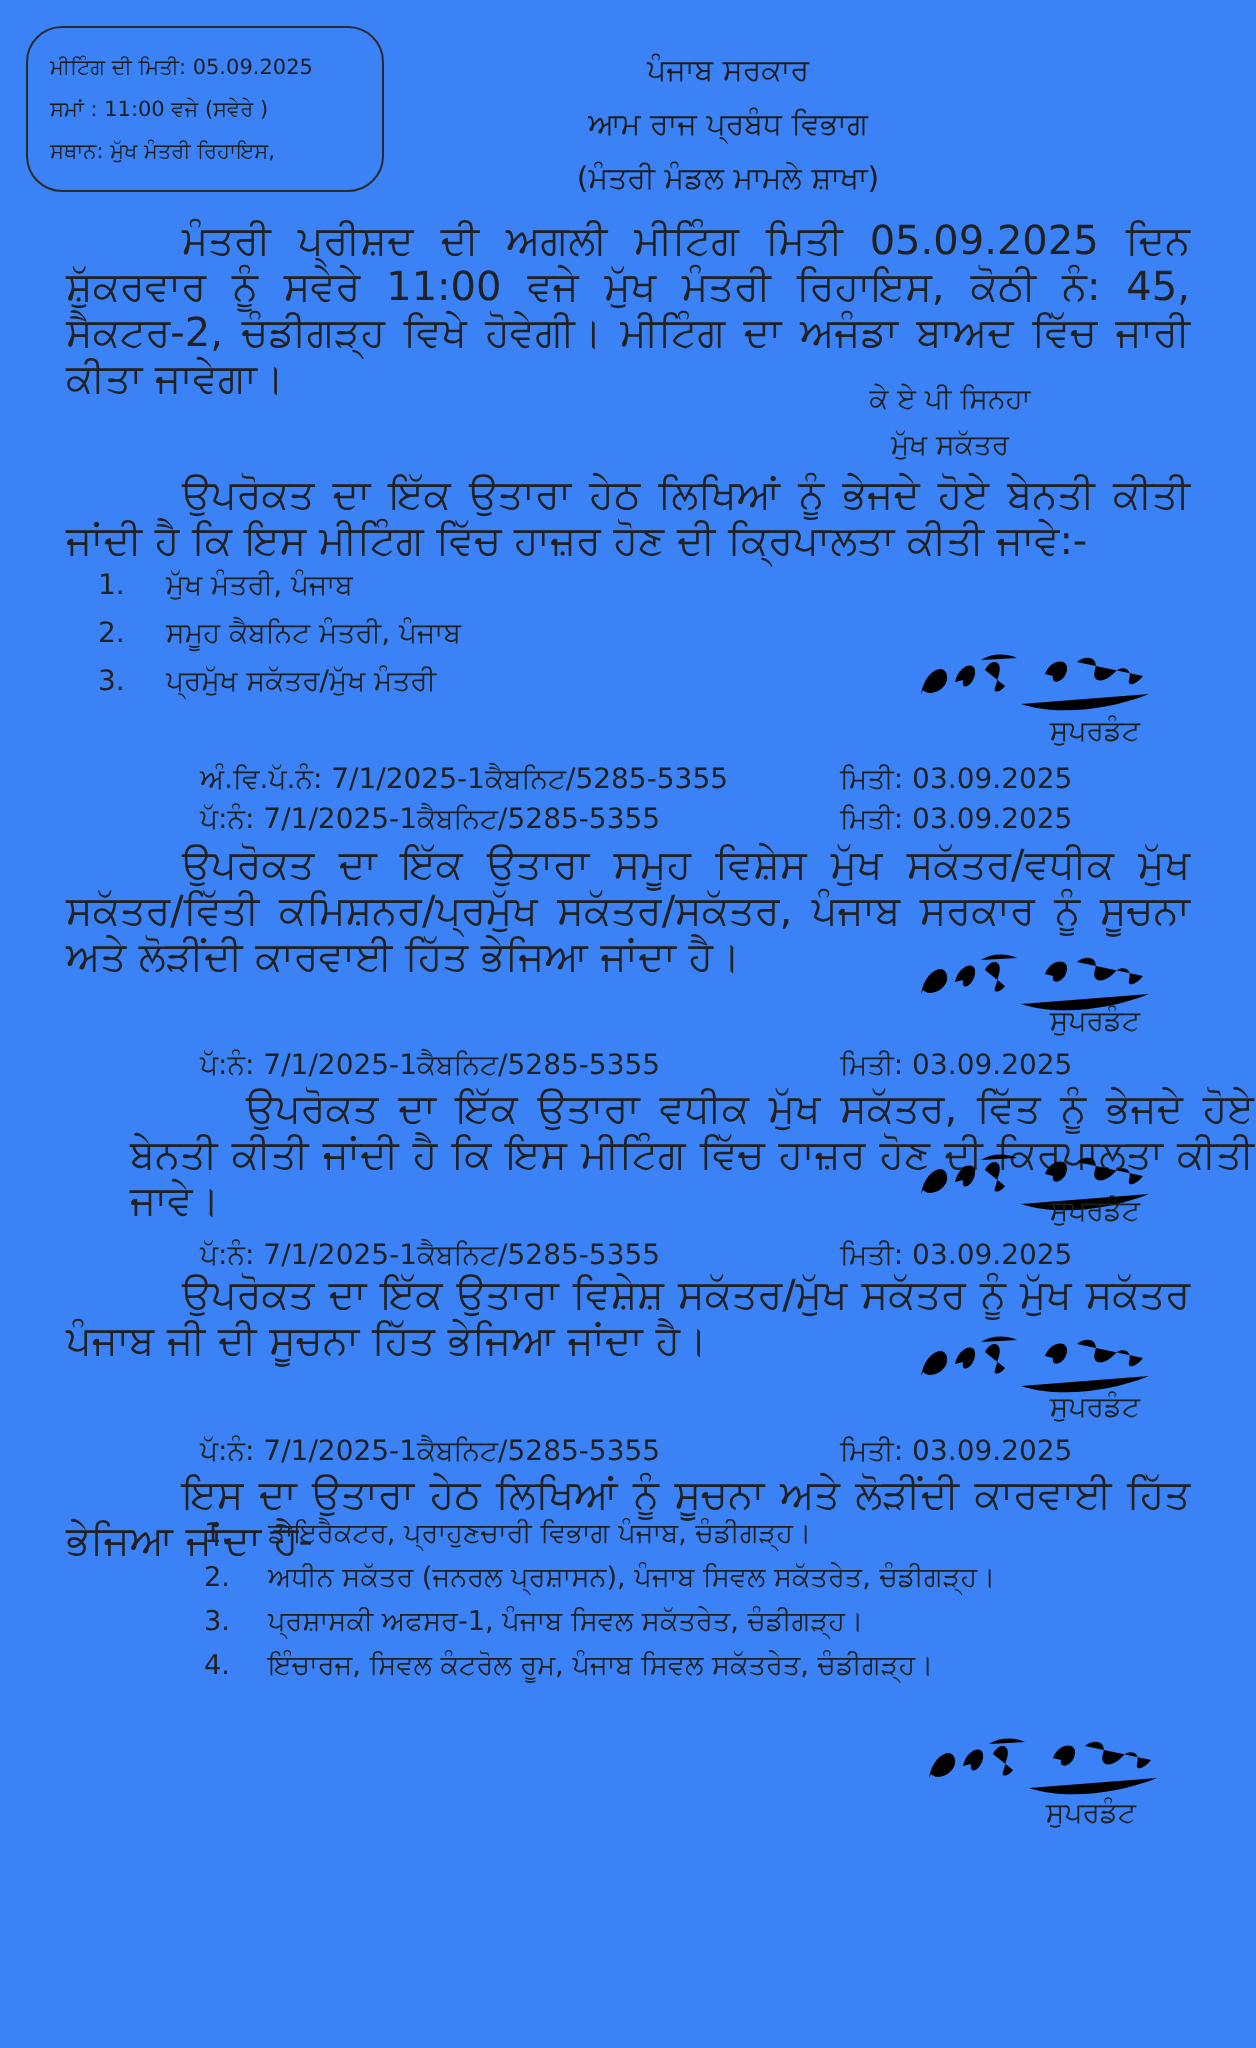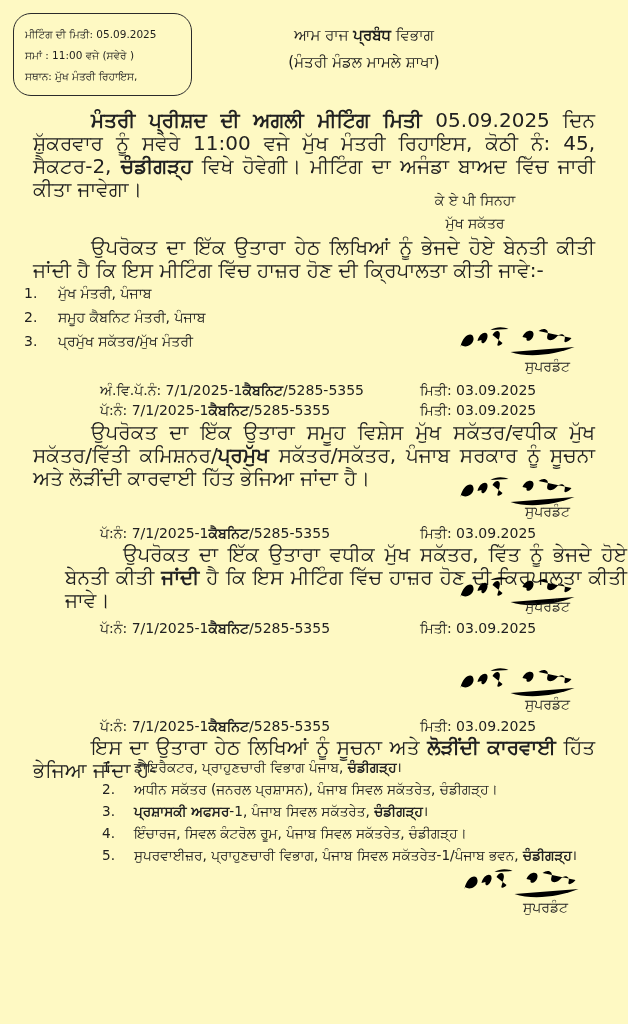--- a/index.html
+++ b/index.html
@@ -1,19 +1,19 @@
 <!DOCTYPE html>
 <html><head>
 <meta charset="utf-8">
 <style>
   html,body{margin:0;padding:0;}
   .page{
     position:relative;
     width:628px;height:1024px;
-    background:#fef9c3;
+    background:#3b82f6;
     font-family:"DejaVu Sans", sans-serif;
     color:#212121;
     overflow:hidden;
   }
   .abs{position:absolute;}
   
   .meta-box{
     top:13px;left:13px;width:156px;
     border:1.6px solid #2b2b2b;border-radius:18px;
     padding:10px 10px 8px 11px;
@@ -26,26 +26,26 @@
     text-align:center;
     font-size:15px;line-height:27px;
     color:#1c1c1c;
   }
   .para{
     left:33px;width:562px;
     font-size:20px;line-height:23px;
     text-align:justify;
   }
   .indent{text-indent:58px;}
-  b{font-weight:bold;}
+  b{font-weight:normal;}
   .kap-block{
     top:189px;left:390px;width:170px;
     text-align:center;font-size:14px;line-height:23px;
   }
-  .num-list{left:24px;width:556px;font-size:14px;}
+  .num-list{left:49px;width:556px;font-size:14px;}
   .num-list .row{line-height:24px;}
   .num-list .num{display:inline-block;width:34px;}
   .num-list2{left:75px;width:521px;font-size:13.6px;margin-left:27px;}
   .num-list2 .row{line-height:22px;}
   .num-list2 .num{display:inline-block;width:32px;}
   .ref-row{
     left:33px;width:562px;
     font-size:14px;line-height:20px;
   }
   .ref-no{margin-left:67px;}
@@ -71,20 +71,21 @@
 
 <div class="page">
 
   <div class="abs meta-box">
     <div>ਮੀਟਿੰਗ ਦੀ ਮਿਤੀ: 05.09.2025</div>
     <div>ਸਮਾਂ : 11:00 ਵਜੇ (ਸਵੇਰੇ )</div>
     <div>ਸਥਾਨ: ਮੁੱਖ ਮੰਤਰੀ ਰਿਹਾਇਸ,</div>
   </div>
 
   <div class="abs letterhead">
+    <div>ਪੰਜਾਬ ਸਰਕਾਰ</div>
     <div><span>ਆਮ ਰਾਜ </span><b>ਪ੍ਰਬੰਧ</b><span> ਵਿਭਾਗ</span></div>
     <div>(ਮੰਤਰੀ ਮੰਡਲ ਮਾਮਲੇ ਸ਼ਾਖਾ)</div>
   </div>
 
   <div class="abs para indent" style="top:109px;"><b>ਮੰਤਰੀ ਪ੍ਰੀਸ਼ਦ ਦੀ ਅਗਲੀ ਮੀਟਿੰਗ ਮਿਤੀ </b><span>05.09.2025 ਦਿਨ ਸ਼ੁੱਕਰਵਾਰ ਨੂੰ ਸਵੇਰੇ 11:00 ਵਜੇ ਮੁੱਖ ਮੰਤਰੀ ਰਿਹਾਇਸ, ਕੋਠੀ ਨੰ: 45, ਸੈਕਟਰ-2, </span><b>ਚੰਡੀਗੜ੍ਹ</b><span> ਵਿਖੇ ਹੋਵੇਗੀ। ਮੀਟਿੰਗ ਦਾ ਅਜੰਡਾ ਬਾਅਦ ਵਿੱਚ ਜਾਰੀ ਕੀਤਾ ਜਾਵੇਗਾ।</span></div>
 
   <div class="abs kap-block">
     <div>ਕੇ ਏ ਪੀ  ਸਿਨਹਾ</div>
     <div>ਮੁੱਖ ਸਕੱਤਰ</div>
   </div>
@@ -128,39 +129,39 @@
   <svg class="abs sig" viewBox="0 0 130 38" style="top: 572px; left: 448px; color: rgb(124, 118, 198);">
       <use href="#sig-glyph"></use>
     </svg>
   <div class="abs sup-label" style="top:598px;right:58px;">ਸੁਪਰਡੰਟ</div>
 
   <div class="abs ref-row" style="top:618px;">
     <span class="ref-no"><span>ਪੱ:ਨੰ: 7/1/2025-1</span><b>ਕੈਬਨਿਟ</b><span>/5285-5355</span></span>
     <span class="ref-date">ਮਿਤੀ: 03.09.2025</span>
   </div>
 
+  <div class="abs para indent" style="top:636px;"><span>ਉਪਰੋਕਤ ਦਾ ਇੱਕ ਉਤਾਰਾ ਵਿਸ਼ੇਸ਼ ਸਕੱਤਰ/ਮੁੱਖ ਸਕੱਤਰ ਨੂੰ ਮੁੱਖ ਸਕੱਤਰ ਪੰਜਾਬ ਜੀ ਦੀ ਸੂਚਨਾ ਹਿੱਤ ਭੇਜਿਆ ਜਾਂਦਾ ਹੈ।</span></div>
 
   <svg class="abs sig" viewBox="0 0 130 38" style="top: 663px; left: 448px; color: rgb(124, 118, 198);">
       <use href="#sig-glyph"></use>
     </svg>
   <div class="abs sup-label" style="top:696px;right:58px;">ਸੁਪਰਡੰਟ</div>
 
   <div class="abs ref-row" style="top:716px;">
     <span class="ref-no"><span>ਪੱ:ਨੰ: 7/1/2025-1</span><b>ਕੈਬਨਿਟ</b><span>/5285-5355</span></span>
     <span class="ref-date">ਮਿਤੀ: 03.09.2025</span>
   </div>
 
   <div class="abs para indent" style="top:736px;"><span>ਇਸ ਦਾ ਉਤਾਰਾ ਹੇਠ ਲਿਖਿਆਂ ਨੂੰ ਸੂਚਨਾ ਅਤੇ </span><b>ਲੋੜੀਂਦੀ ਕਾਰਵਾਈ</b><span> ਹਿੱਤ ਭੇਜਿਆ ਜਾਂਦਾ ਹੈ-</span></div>
 
   <div class="abs num-list2" style="top:756px;">
     <div class="row"><span class="num">1.</span><span><span>ਡਾਇਰੈਕਟਰ, ਪ੍ਰਾਹੁਣਚਾਰੀ ਵਿਭਾਗ ਪੰਜਾਬ, </span><b>ਚੰਡੀਗੜ੍ਹ</b><span>।</span></span></div>
     <div class="row"><span class="num">2.</span><span><span>ਅਧੀਨ ਸਕੱਤਰ (ਜਨਰਲ ਪ੍ਰਸ਼ਾਸਨ), ਪੰਜਾਬ ਸਿਵਲ ਸਕੱਤਰੇਤ, ਚੰਡੀਗੜ੍ਹ।</span></span></div>
     <div class="row"><span class="num">3.</span><span><b>ਪ੍ਰਸ਼ਾਸਕੀ ਅਫਸਰ</b><span>-1, ਪੰਜਾਬ ਸਿਵਲ ਸਕੱਤਰੇਤ, </span><b>ਚੰਡੀਗੜ੍ਹ</b><span>।</span></span></div>
     <div class="row"><span class="num">4.</span><span><span>ਇੰਚਾਰਜ, ਸਿਵਲ ਕੰਟਰੋਲ ਰੂਮ, ਪੰਜਾਬ ਸਿਵਲ ਸਕੱਤਰੇਤ, ਚੰਡੀਗੜ੍ਹ।</span></span></div>
-    <div class="row"><span class="num">5.</span><span><span>ਸੁਪਰਵਾਈਜ਼ਰ, ਪ੍ਰਾਹੁਣਚਾਰੀ ਵਿਭਾਗ, ਪੰਜਾਬ ਸਿਵਲ ਸਕੱਤਰੇਤ-1/ਪੰਜਾਬ ਭਵਨ, </span><b>ਚੰਡੀਗੜ੍ਹ</b><span>।</span></span></div>
   </div>
 
   <svg class="abs sig" viewBox="0 0 130 38" style="top: 864px; left: 452px; color: rgb(124, 118, 198);">
       <use href="#sig-glyph"></use>
     </svg>
   <div class="abs sup-label" style="top:899px;right:60px;">ਸੁਪਰਡੰਟ</div>
 
 </div>
 
 </body></html>

